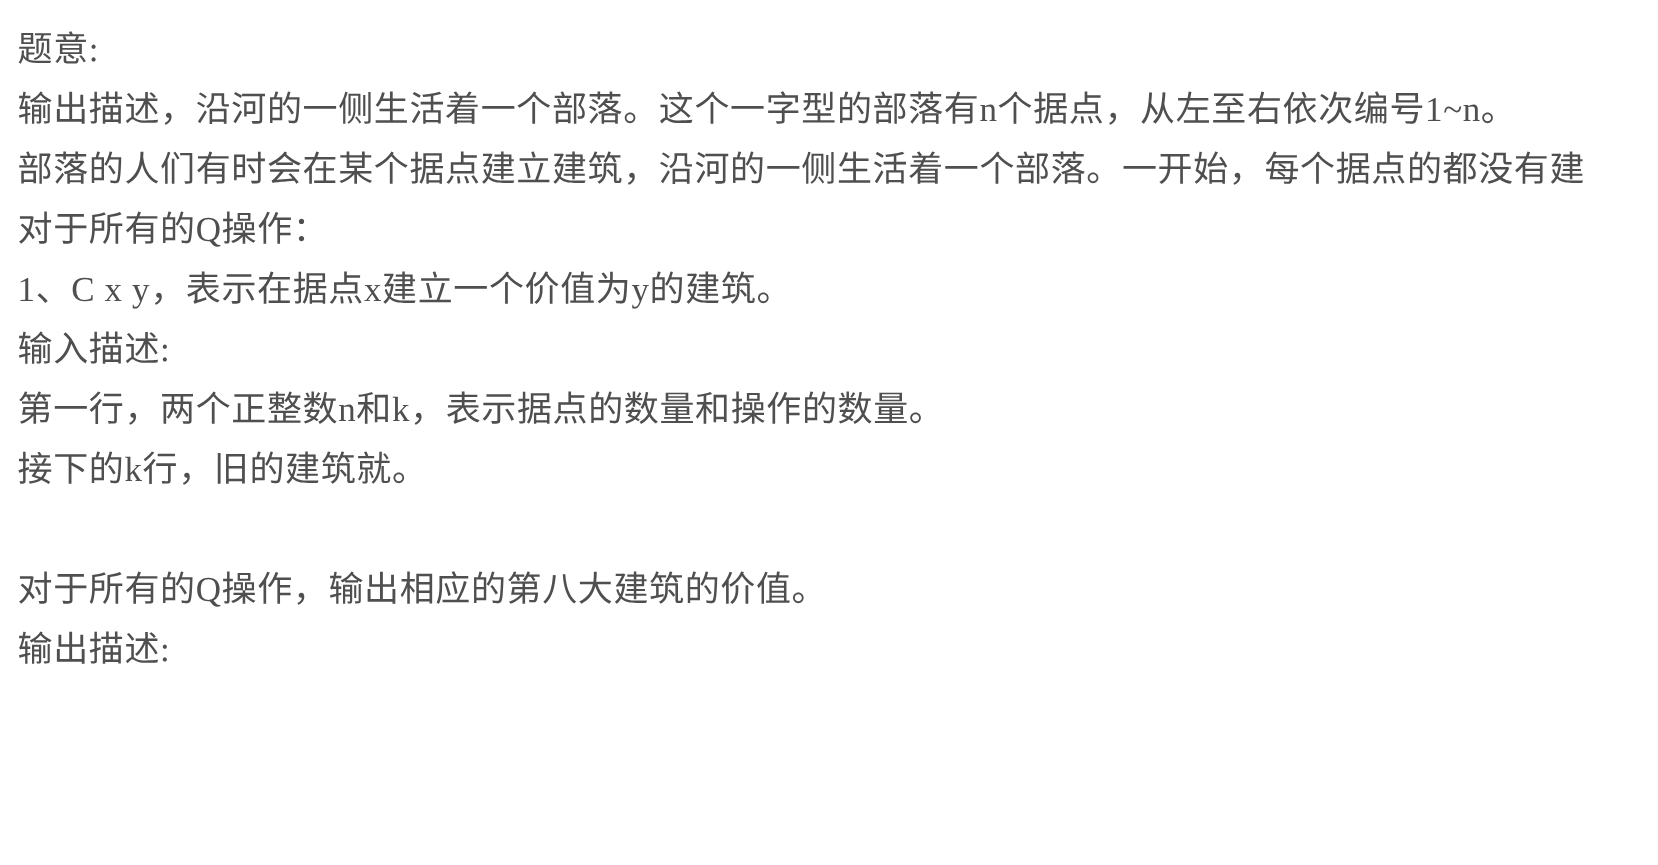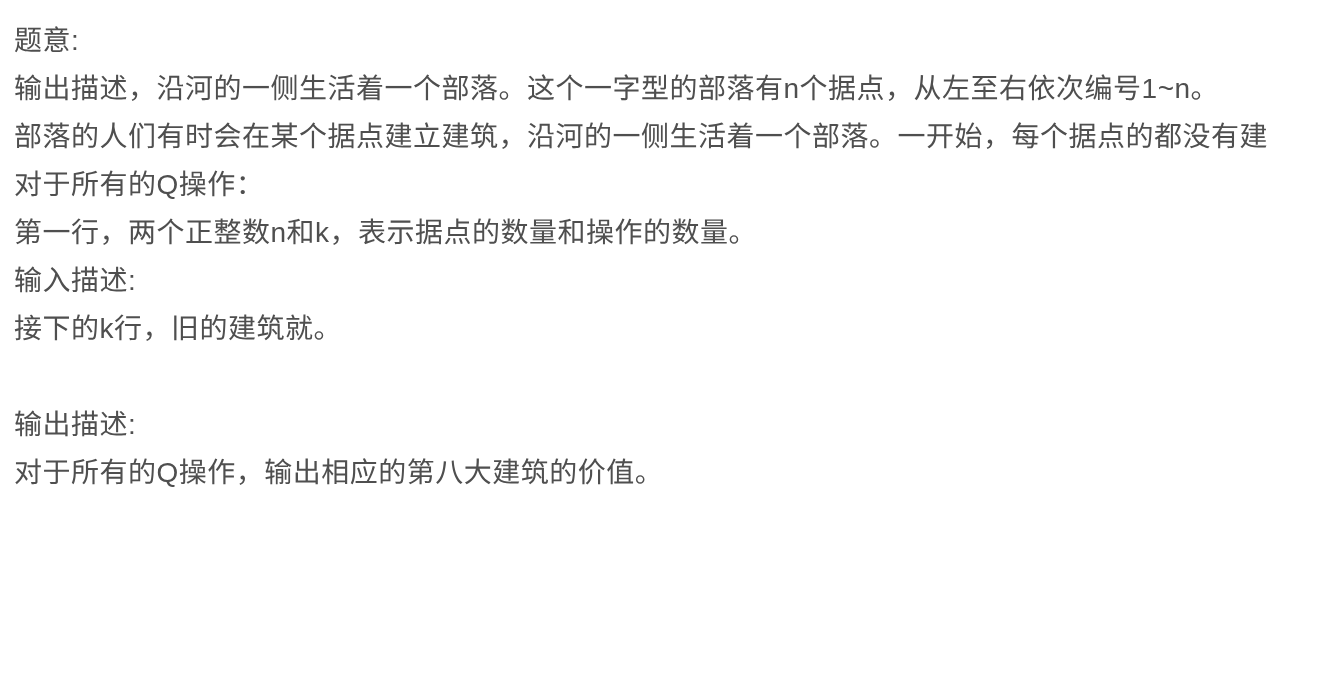--- a/index.html
+++ b/index.html
@@ -18,29 +18,31 @@
     font-family: "Liberation Sans", "DejaVu Sans", sans-serif;
     font-size: 28px;
     line-height: 48px;
     color: #4f4f4f;
     letter-spacing: 0.5px;
     -webkit-font-smoothing: antialiased;
   }
   .line {
     min-height: 48px;
     white-space: nowrap;
+    font-family: Liberation Serif, serif;
   }
 </style>
 </head>
 <body>
 
 <div class="doc">
   <div class="line">题意:</div>
   <div class="line">输出描述，沿河的一侧生活着一个部落。这个一字型的部落有n个据点，从左至右依次编号1~n。</div>
   <div class="line">部落的人们有时会在某个据点建立建筑，沿河的一侧生活着一个部落。一开始，每个据点的都没有建</div>
   <div class="line">对于所有的Q操作：</div>
+  <div class="line">1、C x y，表示在据点x建立一个价值为y的建筑。</div>
+  <div class="line">输入描述:</div>
   <div class="line">第一行，两个正整数n和k，表示据点的数量和操作的数量。</div>
-  <div class="line">输入描述:</div>
   <div class="line">接下的k行，旧的建筑就。</div>
   <div class="line"></div>
+  <div class="line">对于所有的Q操作，输出相应的第八大建筑的价值。</div>
   <div class="line">输出描述:</div>
-  <div class="line">对于所有的Q操作，输出相应的第八大建筑的价值。</div>
 </div>
 
 </body></html>

